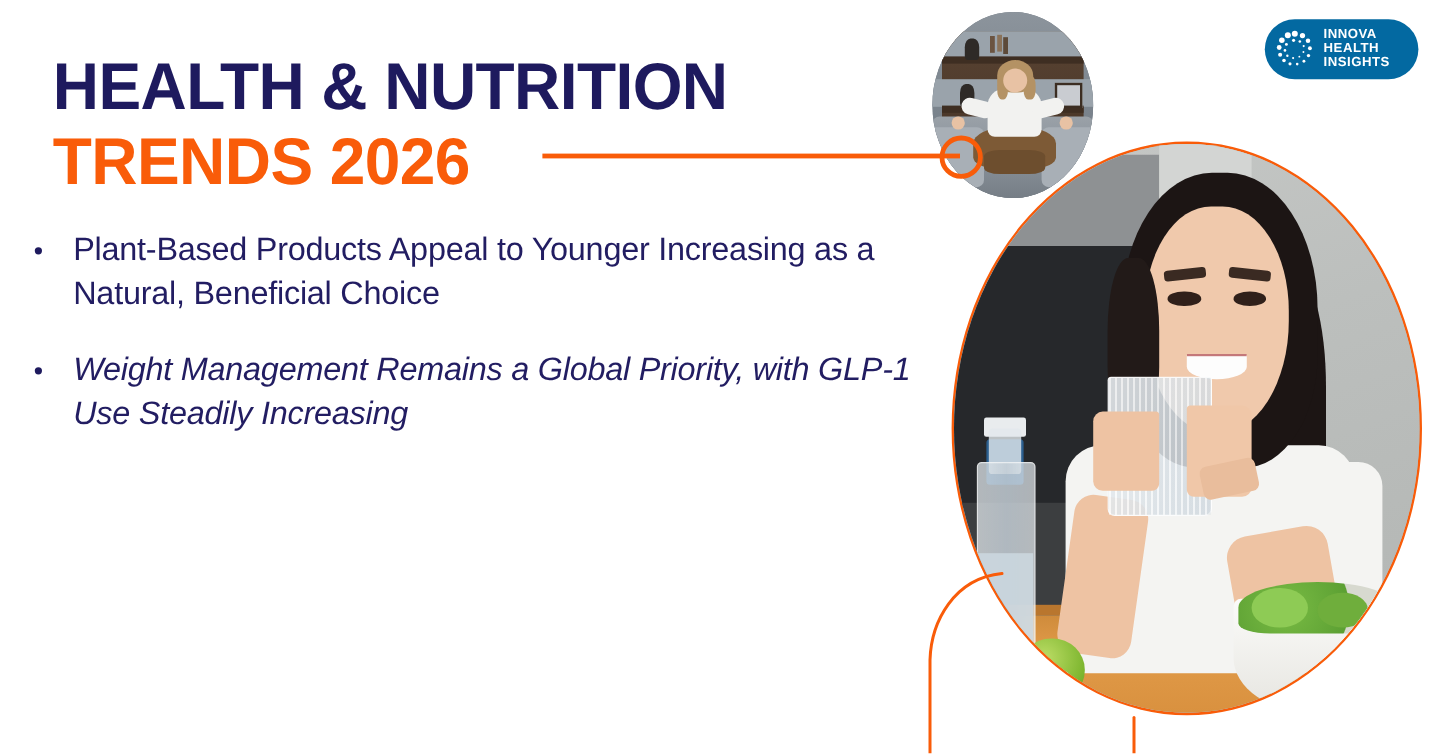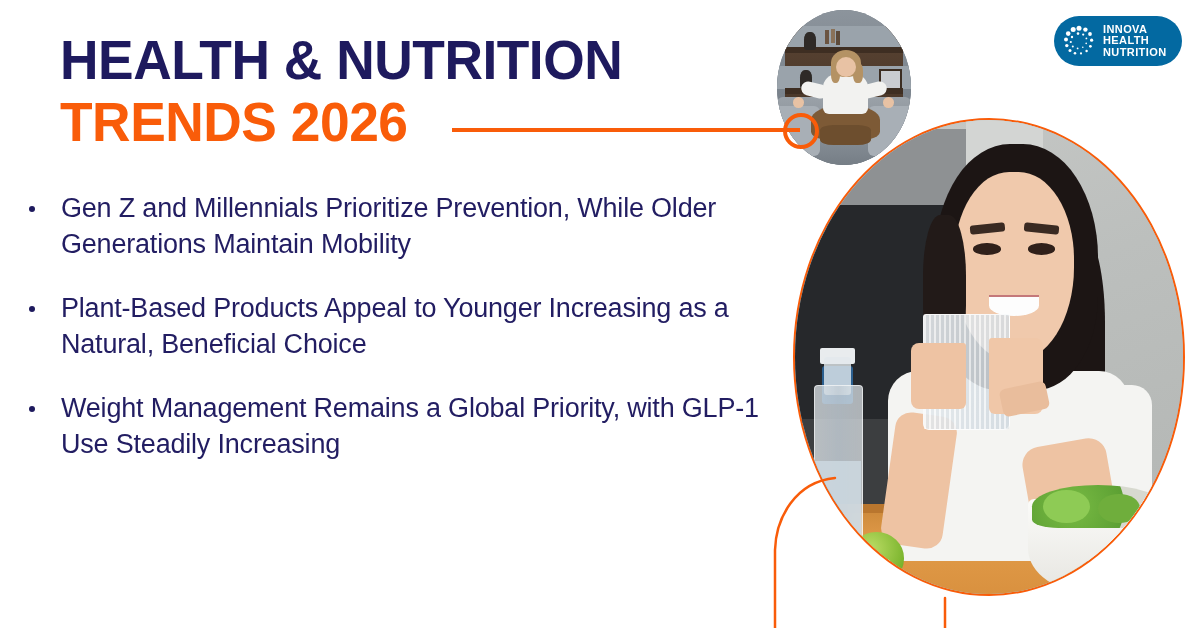--- a/index.html
+++ b/index.html
@@ -7,21 +7,21 @@
   body{
     width:1200px;height:628px;
     background:#ffffff;
     font-family:"Liberation Sans","DejaVu Sans",sans-serif;
     overflow:hidden;
     position:relative;
   }
   .stage{position:relative;width:1200px;height:628px;overflow:hidden;background:#fff;}
 
   
-  .title-block{position:absolute;left:44px;top:32px;width:740px;z-index:6;margin-left:16px;}
+  .title-block{position:absolute;left:44px;top:44px;width:740px;z-index:6;}
   .title-line1{
     font-size:55px;line-height:56px;font-weight:700;letter-spacing:-0.5px;
     color:#1E1A5E;white-space:nowrap;margin:0;
     font-family:"Liberation Sans","DejaVu Sans",sans-serif;
     transform:scaleX(0.97);transform-origin:left center;
   }
   .title-line2{
     font-size:55px;line-height:56px;font-weight:700;letter-spacing:-0.5px;
     color:#F95C09;white-space:nowrap;margin:6px 0 0 0;
     font-family:"Liberation Sans","DejaVu Sans",sans-serif;
@@ -37,21 +37,21 @@
     position:absolute;left:783px;top:113px;width:28px;height:28px;
     border:4px solid #F95C09;border-radius:50%;
     box-sizing:content-box;z-index:9;background:transparent;
   }
 
   
   .bullets{position:absolute;left:24px;top:190px;width:760px;z-index:6;}
   .bullet{
     display:flex;align-items:flex-start;margin-bottom:28px;
   }
-  .bullet:last-child{margin-bottom:12px;}
+  .bullet:last-child{margin-bottom:12px;font-style:italic;}
   .bullet-dot{
     flex:0 0 auto;width:6px;height:6px;border-radius:50%;
     background:#1E1A5E;margin-top:16px;margin-right:26px;margin-left:5px;
   }
   .bullet-text{
     font-size:27px;line-height:36px;font-weight:400;color:#221D62;
     letter-spacing:-0.2px;
     font-family:"Liberation Sans","DejaVu Sans",sans-serif;
     max-width:715px;
   }
@@ -177,24 +177,20 @@
     <div class="title-line1">HEALTH &amp; NUTRITION</div>
     <div class="title-line2">TRENDS 2026</div>
   </div>
 
   <div class="connector-line"></div>
   <div class="connector-ring"></div>
 
   <div class="bullets">
 
 
-    <div class="bullet">
-      <span class="bullet-dot"></span>
-      <span class="bullet-text">Gen Z and Millennials Prioritize Prevention, While Older Generations Maintain Mobility</span>
-    </div>
 
     <div class="bullet">
       <span class="bullet-dot"></span>
       <span class="bullet-text">Plant-Based Products Appeal to Younger Increasing as a Natural, Beneficial Choice</span>
     </div>
 
     <div class="bullet">
       <span class="bullet-dot"></span>
       <span class="bullet-text">Weight Management Remains a Global Priority, with GLP-1 Use Steadily Increasing</span>
     </div>
@@ -308,17 +304,17 @@
           <circle cx="15.6" cy="24.4" r="0.9"></circle>
           <circle cx="10.8" cy="22.4" r="1.0"></circle>
           <circle cx="8.8" cy="18.0" r="1.1"></circle>
           <circle cx="10.0" cy="13.0" r="1.2"></circle>
         </g>
       </svg>
     </div>
     <div class="logo-text">
       <span>INNOVA</span>
       <span>HEALTH</span>
-      <span>NUTRITION</span>
+      <span>INSIGHTS</span>
     </div>
   </div>
 
 </div>
 
 </body></html>

